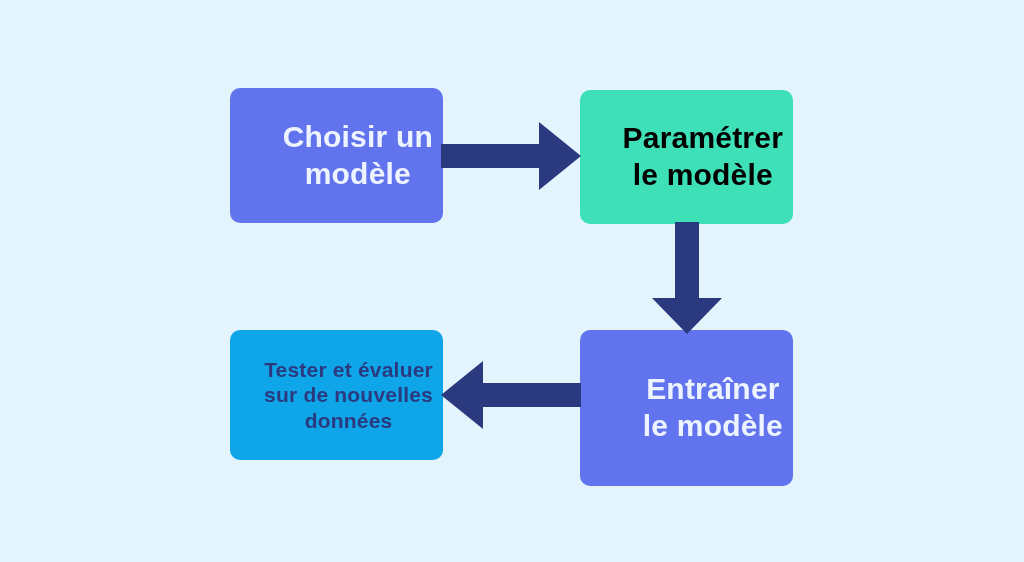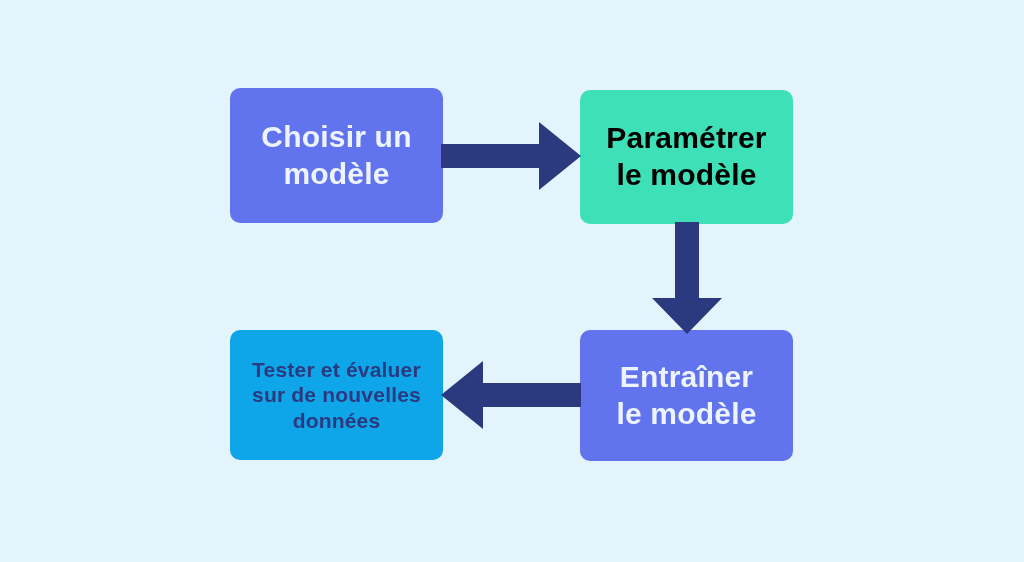--- a/index.html
+++ b/index.html
@@ -18,33 +18,33 @@
     width: 1024px;
     height: 562px;
   }
 
   .node {
     position: absolute;
     box-sizing: border-box;
     border-radius: 10px;
     display: flex;
     align-items: center;
-    justify-content: center;
+    justify-content: flex-end;
     text-align: center;
     font-weight: bold;
     letter-spacing: 0.2px;
     line-height: 1.22;
     padding: 20px 10px;
   }
 
   
   #node-choose   { left: 230px; top: 88px;  width: 213px; height: 135px; }
   #node-config   { left: 580px; top: 90px;  width: 213px; height: 134px; }
   #node-evaluate { left: 230px; top: 330px; width: 213px; height: 130px; }
-  #node-train    { left: 580px; top: 330px; width: 213px; height: 131px; }
+  #node-train    { left: 580px; top: 330px; width: 213px; height: 156px; }
 
   .node-label { display: block; white-space: pre-line; }
 
   #node-choose   .node-label { font-size: 30px; }
   #node-config   .node-label { font-size: 30px; }
   #node-train    .node-label { font-size: 30px; }
   #node-evaluate .node-label { font-size: 21px; }
 
   .connector {
     position: absolute;

